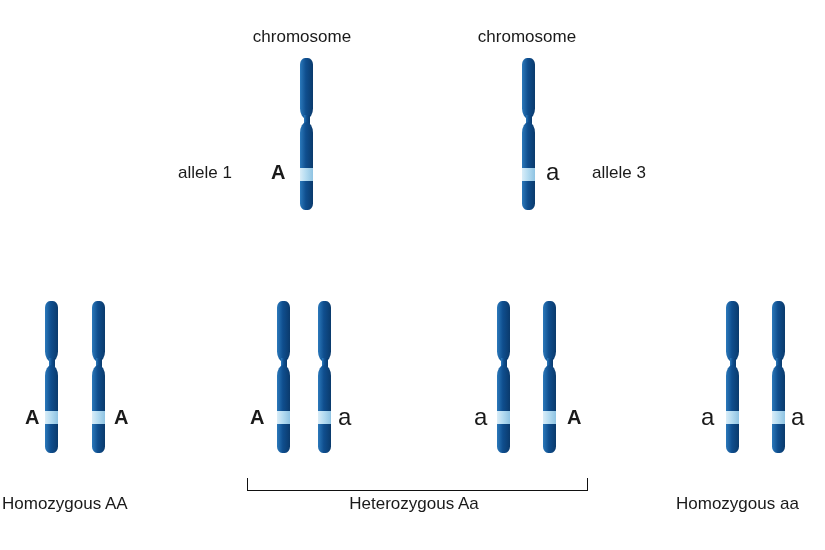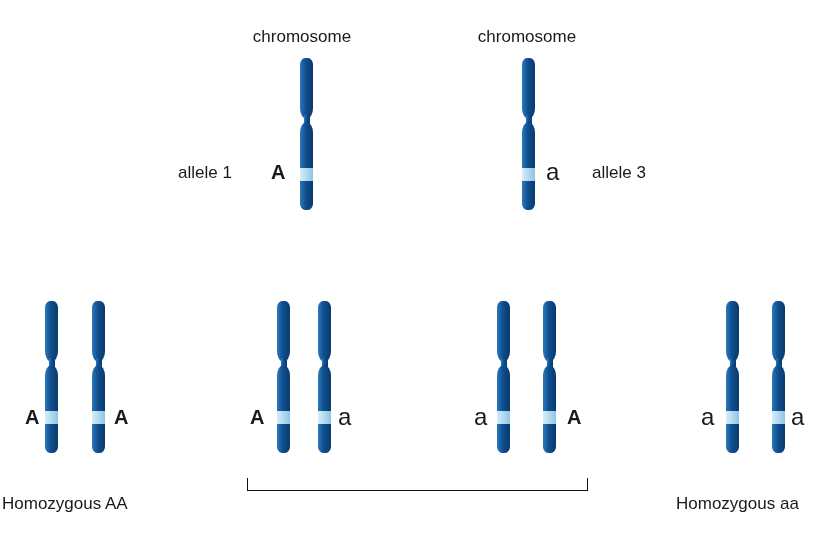--- a/index.html
+++ b/index.html
@@ -117,15 +117,16 @@
     <div class="waist"></div>
     <div class="arm bottom"></div>
     <div class="band"></div>
   </div>
   <div class="allele-letter" style="left:701px;top:405px;">a</div>
   <div class="allele-letter" style="left:791px;top:405px;">a</div>
 
   <div class="bracket" style="left:247px;top:478px;width:339px;height:12px;"></div>
 
   <div class="caption" style="left:2px;top:494px;">Homozygous AA</div>
+  <div class="caption centered" style="left:414px;top:494px;">Heterozygous Aa</div>
   <div class="caption" style="left:676px;top:494px;">Homozygous aa</div>
 
 </div>
 
 </body></html>

